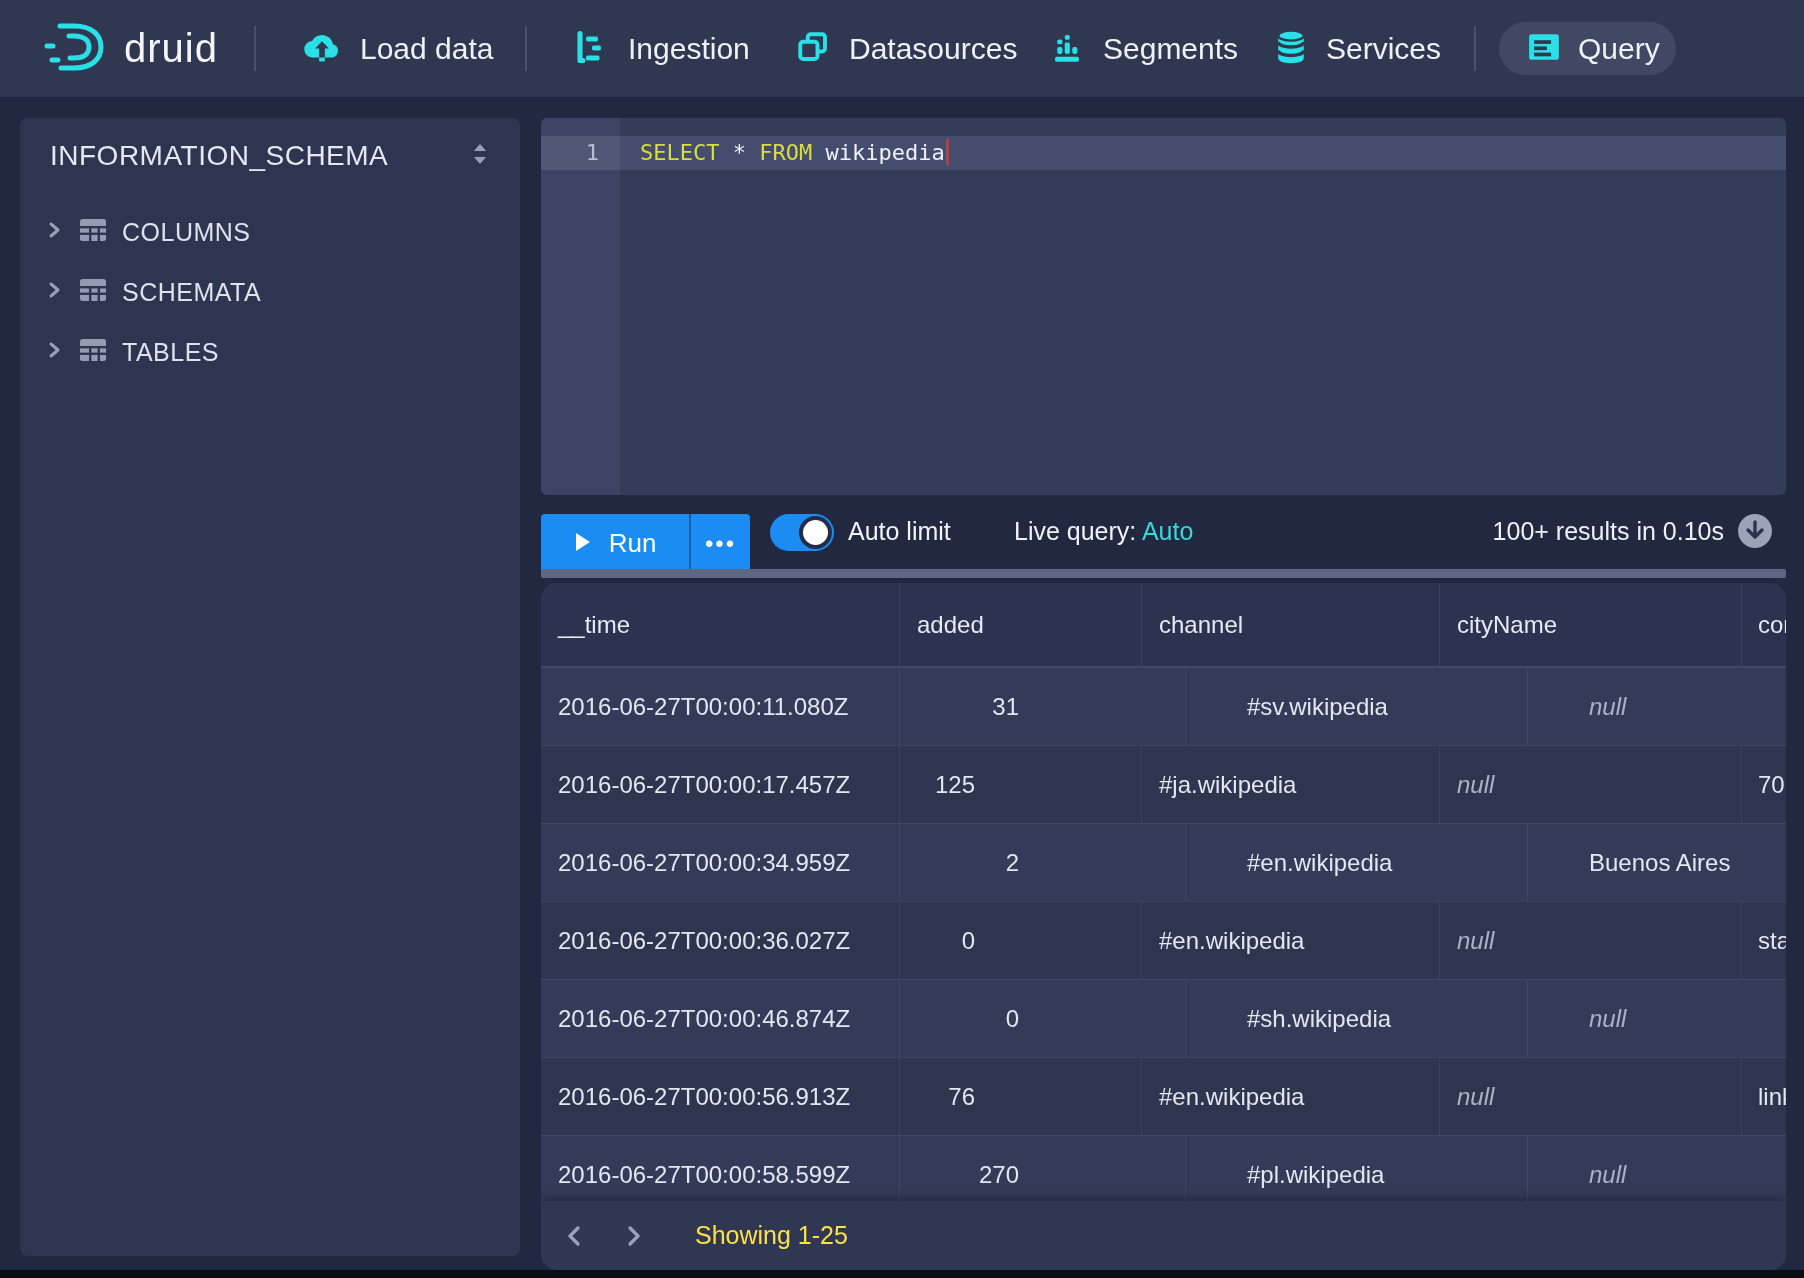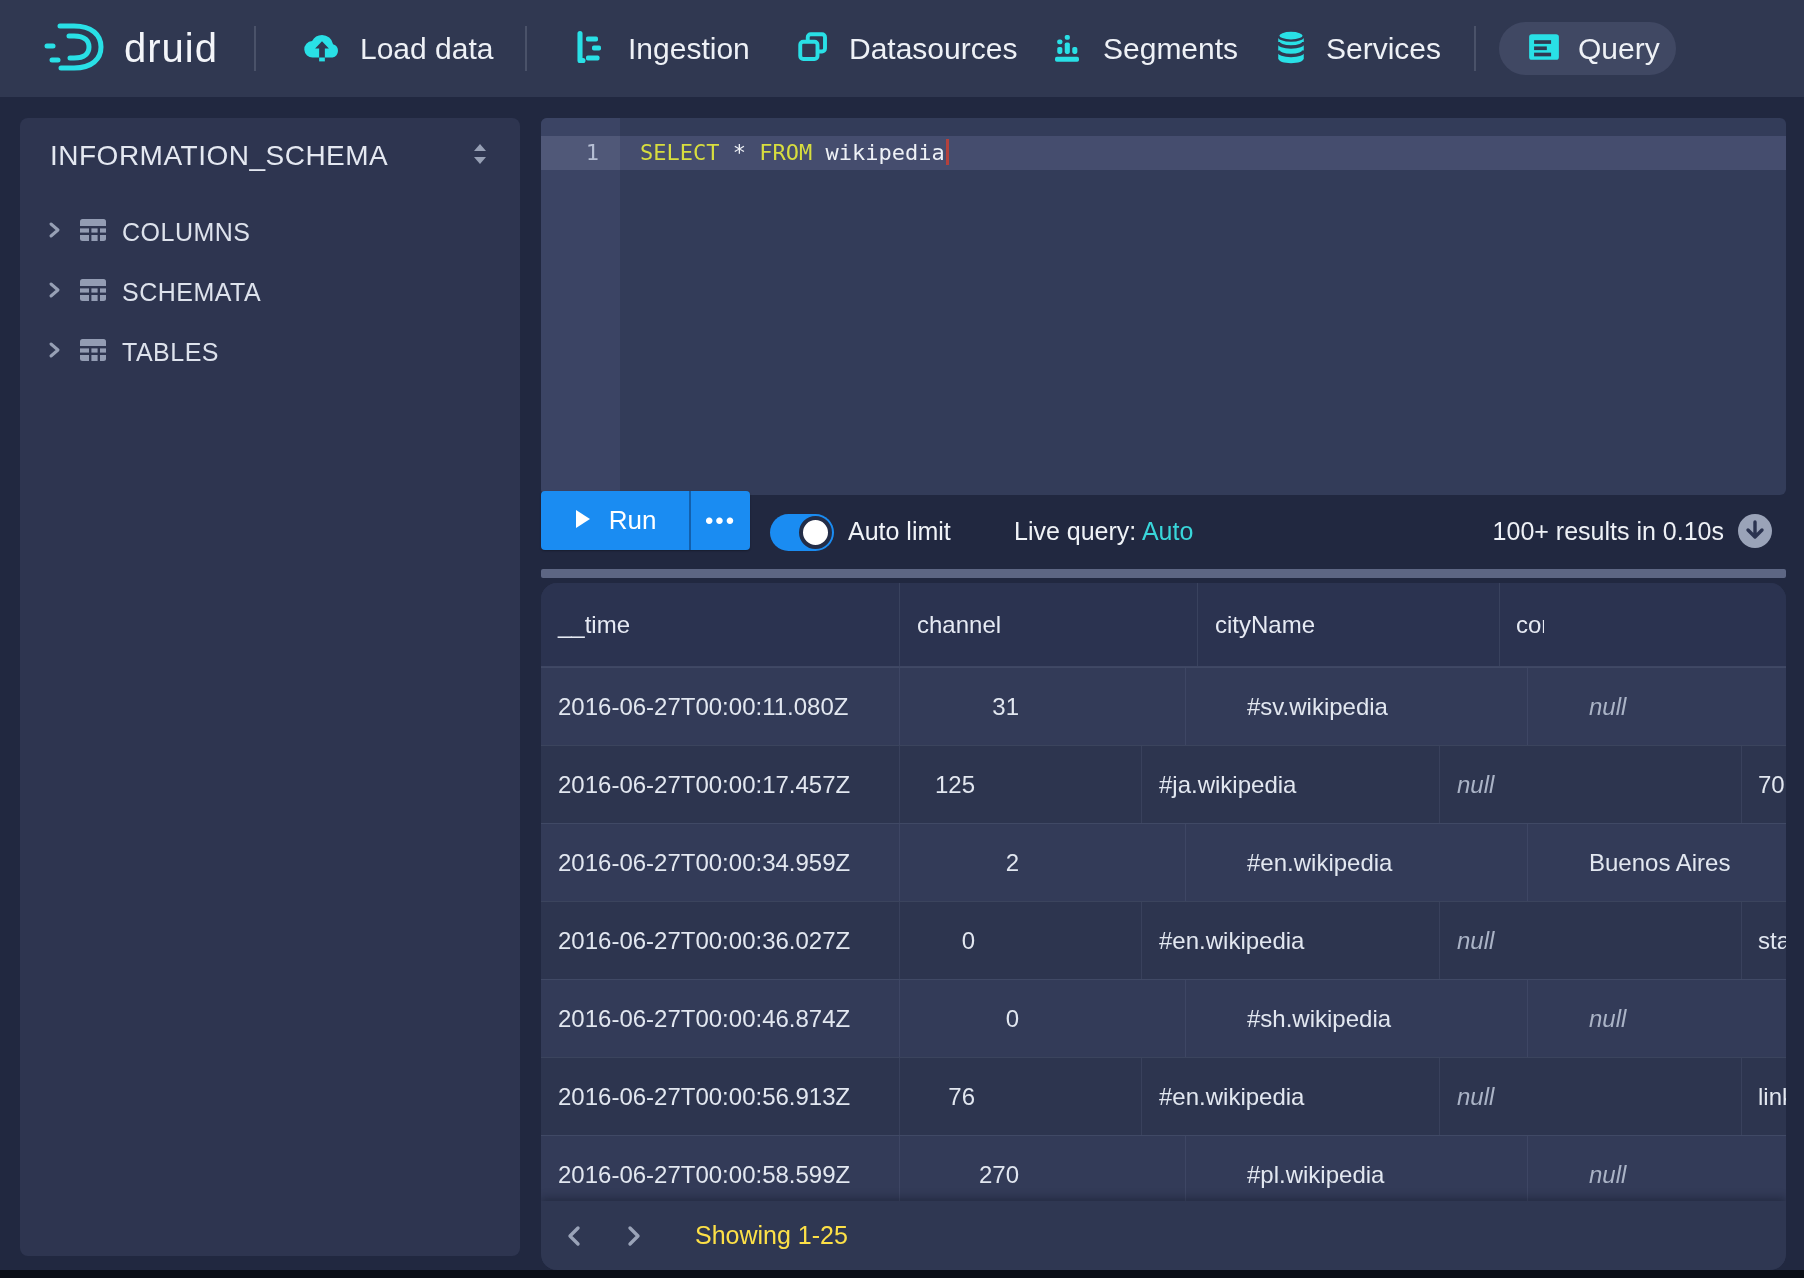--- a/index.html
+++ b/index.html
@@ -33,21 +33,21 @@
   .active-gutter{position:absolute;left:0;top:18px;width:79px;height:34px;background:#505878;}
   .line-num{position:absolute;left:0;top:18px;width:79px;height:34px;line-height:34px;text-align:right;
             padding-right:21px;font-family:"DejaVu Sans Mono","Liberation Mono",monospace;font-size:22px;color:#b6bfd4;}
   .code-line{position:absolute;left:99px;top:18px;height:34px;line-height:34px;white-space:pre;
              font-family:"DejaVu Sans Mono","Liberation Mono",monospace;font-size:22px;}
   .tok-keyword{color:#d8de3e;}
   .tok-plain{color:#eef1f6;}
   .caret{display:inline-block;width:3px;height:26px;background:#b5413c;vertical-align:-5px;margin-left:1px;}
 
   
-  .run-btn{position:absolute;left:541px;top:491px;height:59px;display:flex;background:#1a8cf2;
+  .run-btn{position:absolute;left:541px;top:514px;height:59px;display:flex;background:#1a8cf2;
            border-radius:4px;overflow:hidden;cursor:pointer;box-shadow:0 1px 2px rgba(0,0,0,.3);}
   .run-main{width:148px;display:flex;align-items:center;justify-content:center;gap:17px;}
   .run-label{font-size:26px;color:#fff;}
   .run-more{width:61px;display:flex;align-items:center;justify-content:center;
             border-left:2px solid rgba(12,42,86,.45);font-size:24px;color:#fff;letter-spacing:2px;cursor:pointer;}
   .toggle{position:absolute;left:770px;top:514px;width:64px;height:37px;border-radius:19px;background:#1a8cf2;cursor:pointer;}
   .toggle-knob{position:absolute;right:2px;top:2px;width:33px;height:33px;border-radius:50%;
                background:#fff;border:4px solid #232d47;}
   .auto-limit{position:absolute;left:848px;top:517px;font-size:25px;color:#f0f3f7;}
   .live-query{position:absolute;left:1014px;top:517px;font-size:25px;color:#f0f3f7;}
@@ -279,20 +279,21 @@
       <circle cx="18" cy="18" r="17" fill="#9aa3b8"></circle>
       <path d="M18 9 V23 M11 17 L18 24 L25 17" stroke="#2b3350" stroke-width="3.4" fill="none" stroke-linecap="round" stroke-linejoin="round"></path>
     </svg>
   </div>
 
   <div class="hscrollbar"></div>
 
   <div class="results">
     <div class="thead" id="thead">
         <div class="hcell col0">__time</div>
+        <div class="hcell col1" style="justify-content: flex-start; padding-left: 17px; padding-right: 0px;">added</div>
         <div class="hcell col2">channel</div>
         <div class="hcell col3">cityName</div>
         <div class="hcell col4">comment</div>
       </div>
     <div id="tbody">
         <div class="trow odd">
           <div class="cell col0">2016-06-27T00:00:11.080Z</div>
           <div class="cell col1">31</div>
           <div class="cell col2">#sv.wikipedia</div>
           <div class="cell col3 null-cell">null</div>

